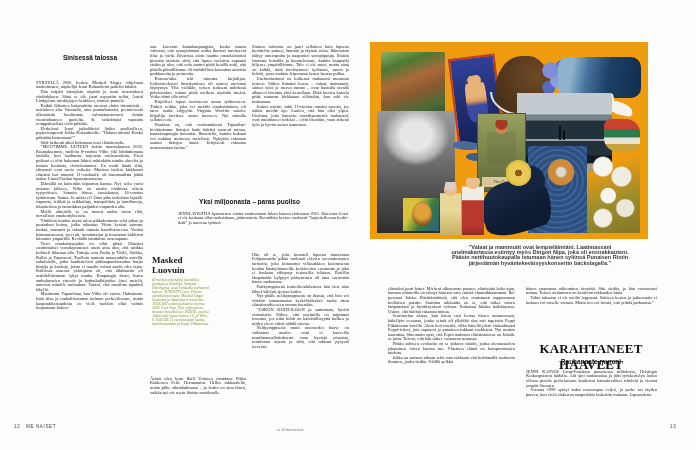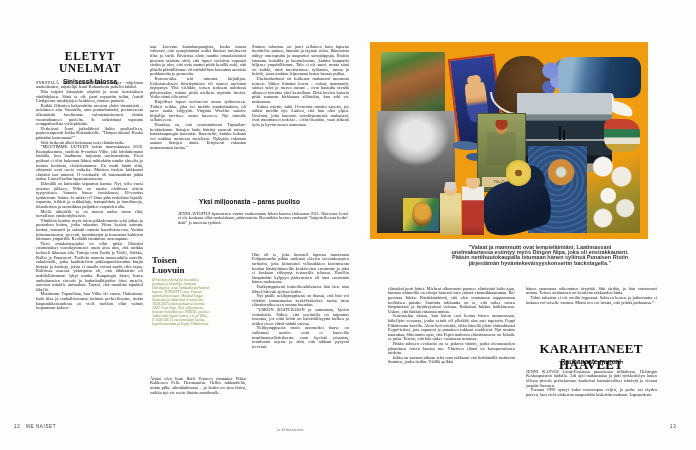--- a/index.html
+++ b/index.html
@@ -116,21 +116,20 @@
     color:#3c3c3c;transform:scale(.5);transform-origin:0 0;white-space:nowrap;}
   #footer-url{letter-spacing:.6px;color:#6a6a6a;font-size:7.8px;}
 </style>
 </head>
 <body>
 
 <div id="spread">
 
   <section>
     <div class="tb" id="headline-block">
-      <h1 class="headline">ELETYT UNELMAT</h1>
       <h2 class="subhead">Sinisessä talossa</h2>
     </div>
     <div class="tb" id="col1">
       <div class="s50 body">
           <p>SYKSYLLÄ 2020, kesken Masked Singer -ohjelman nauhoitusten, näyttelijä Jenni Kokanderin puhelin kilahti.</p>
           <p>Hän tuijotti kännykän näyttöä ja tunsi innostuksen värähdyksen. Siinä se oli: juuri myyntiin tullut, Astrid Lindgrenin satukirjojen henkinen, sininen puutalo.</p>
           <p>Kaikki Oikotien hakuvahtiin asetetut ehdot täsmäsivät – mieluinen alue Vantaalla, oma puutarhatontti, perinteisestä ulkonäöstä huolimatta valmistumisvuosi tämän vuosituhannen puolelta. Se tarkoittaisi vapautta remppahuolista vielä pitkään.</p>
           <p>Herkeässä Jenni jatkolähetti linkin puolisolleen, psykoterapeutti Jukka Kokanderille: ”Haluun tämän! Koska päästään katsomaan?”</p>
           <p>Siitä hetkestä alkoi kokonaan uusi elämänvaihe.</p>
           <p>”MUUTIMME UUTEEN kotiin marraskuussa 2020. Kuopuksemme, tuolloin 8-vuotias Vilho, itki lohduttomana lattialla, kun laadimme tarjousta unelmatalosta. Pieni poikani ei olisi halunnut lähteä mihinkään tutulta alueelta ja tutusta koulusta, rivitalostamme. En moiti häntä siitä, siirtymät ovat usein vaikeita. Muistan itsekin kirkkaasti elämäni isot muutot: 11-vuotiaalle oli traumaattista jättää taakse Länsi-Pasilan lapsuusmaisema.</p>
@@ -157,21 +156,21 @@
         </div>
     </div>
     <h3 class="tb" id="midheader">Yksi miljoonasta – paras puoliso</h3>
     <div class="tb" id="midintro">
       <div class="s50 body">
           <p>JENNI AVIOITUI kymmenen vuotta vanhemman Jukan kanssa elokuussa 2011. Ikäerosta Jenni ei ole koskaan ollut moksiskaan, päinvastoin. Koomikko kertoo vuolaasti ”harjoitelleensa keski-ikää” jo nuorena tyttönä.</p>
         </div>
     </div>
     <aside class="tb" id="infobox">
       <div class="ib-name">
-        <span>Toisen</span><br>
+        <span>Masked</span><br>
         <span>Luovuin</span>
       </div>
       <div class="s50 ib-bio">45-vuotias näyttelijä, koomikko, juontaja ja kirjailija. Syntynyt Helsingissä, asuu Vantaalla perheensä kanssa. TUNNETTU mm. Putous-sketsihahmoistaan, Masked Singer Suomesta ja lukuisista tv-sarjoista. JULKAISI esikoisteoksensa vuonna 2020. Uusi kirja, Yksi miljoonasta, ilmestyi helmikuussa. PERHE: puoliso Jukka sekä lapset Saima, 16, ja Vilho, 9. RAKASTAA mustarastaan laulua, kasvihuonettaan ja Peppi Pitkätossua.</div>
     </aside>
     <div class="tb" id="col3mid">
       <div class="s50 body">
           <p>Hän oli se, joka kuunteli lapsena innoissaan Pohjanmaalla pikku mökissä elävien isovanhempien tarinoita, joka kiinnostui villasukkien kutomisesta koulun käsityötunneilla keskivertoa enemmän ja joka ei koskaan viihtynyt festareilla teltassa. Hotellin lämpimään kylpyyn pääseminen oli aina enemmän hänen makuunsa.</p>
           <p>Parikymppisenä teatterikoululaisena hän tiesi aina lähteä bileistä ajoissa kotiin.</p>
           <p>Nyt päälle nelikymppisenä on ihanaa, että hän voi vihdoin tunnustautua keski-ikäiseksi: rauha istuu elämänvaiheeseen omana itsenään.</p>
           <p>”USKON KOHTALOON ja sattumaan, hyviin virtauksiin. Siihen, että unelmilla on taipumus toteutua, jos niitä kohti on kärsivällisyyttä kulkea ja niiden eteen viitsii nähdä vaivaa.</p>

